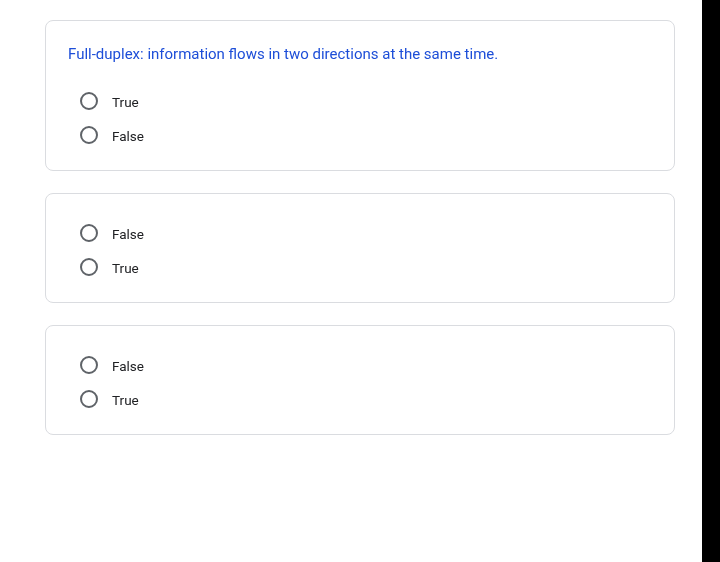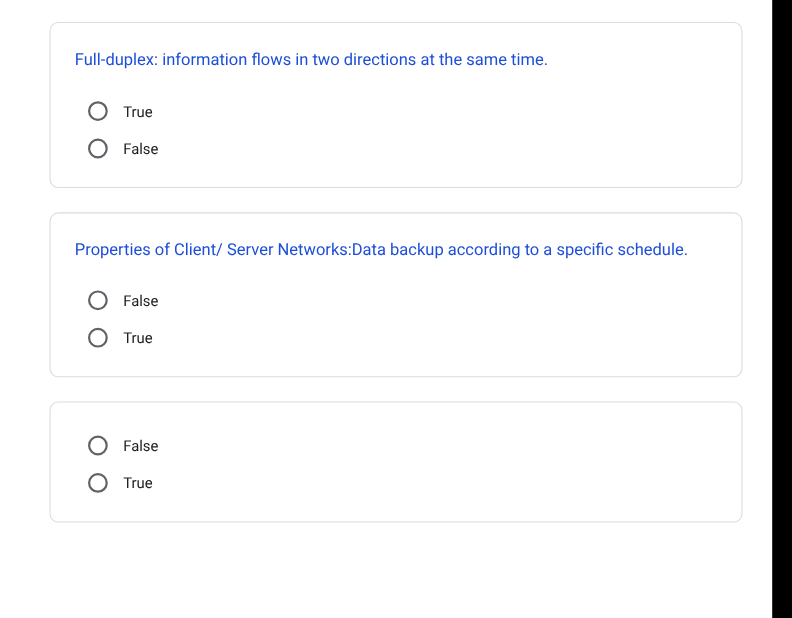--- a/index.html
+++ b/index.html
@@ -65,21 +65,20 @@
     <span class="radio-circle"></span>
     <span class="option-label">True</span>
   </div>
   <div class="option-row">
     <span class="radio-circle"></span>
     <span class="option-label">False</span>
   </div>
 </div>
 
 <div class="card">
-  <div class="question-text">Properties of Client/ Server Networks:Data backup according to a specific schedule.</div>
   <div class="option-row">
     <span class="radio-circle"></span>
     <span class="option-label">False</span>
   </div>
   <div class="option-row">
     <span class="radio-circle"></span>
     <span class="option-label">True</span>
   </div>
 </div>
 

